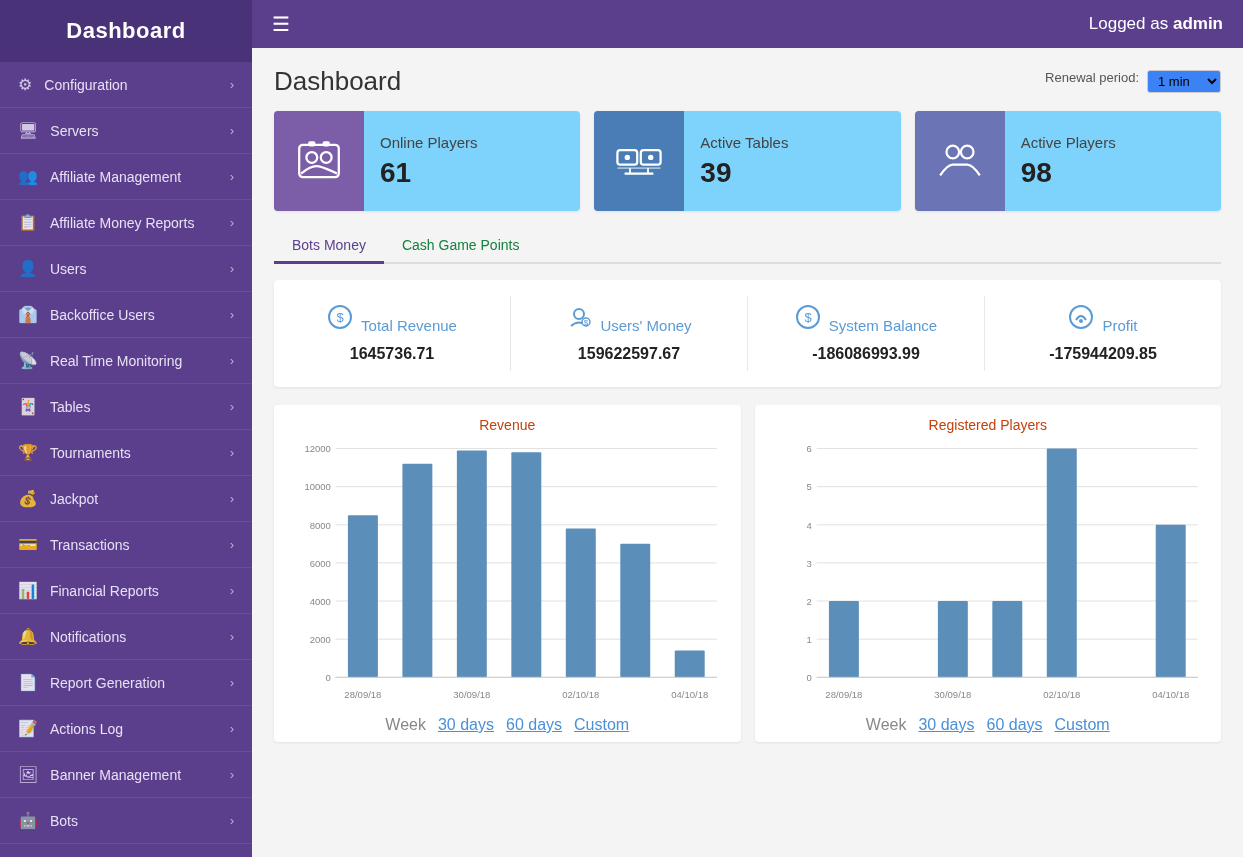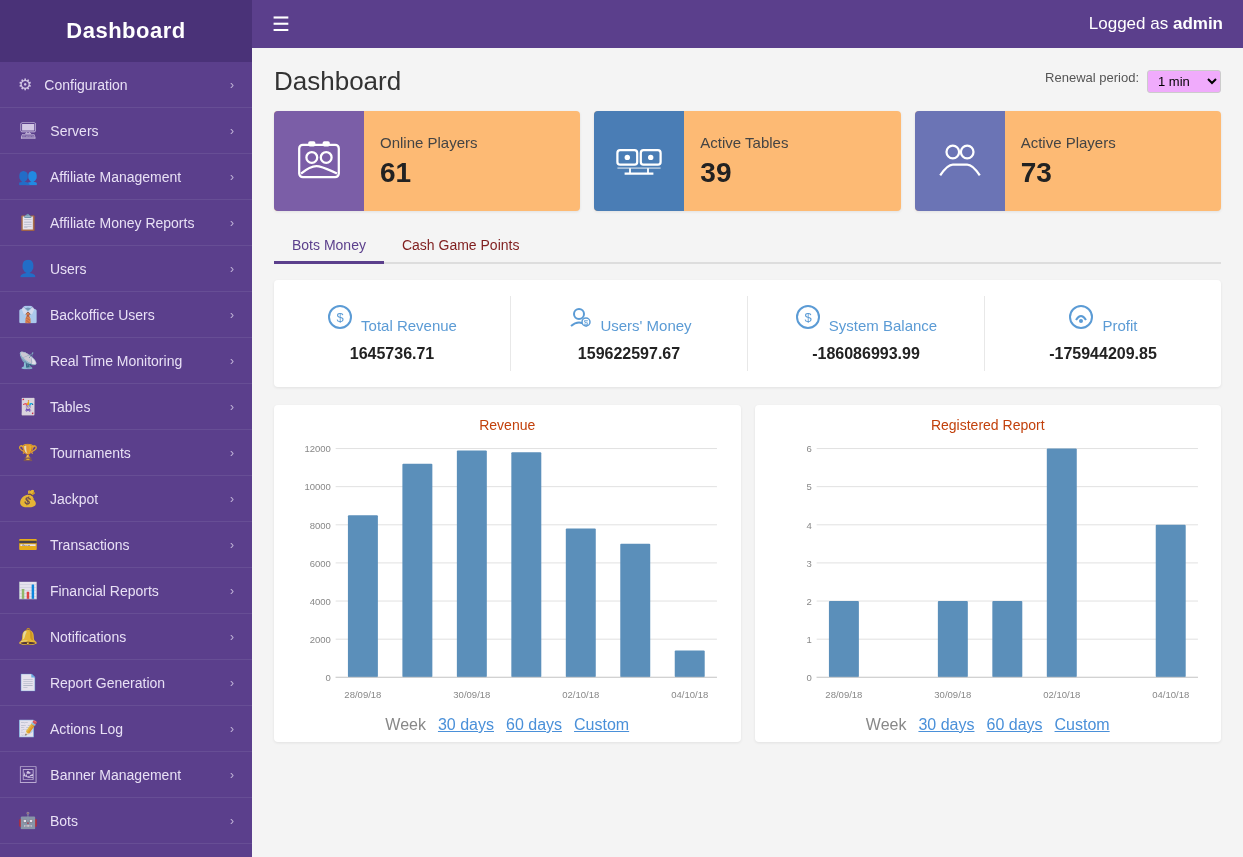--- a/index.html
+++ b/index.html
@@ -81,32 +81,32 @@
       align-items: flex-start;
       gap: 8px;
       font-size: 13px;
       color: #555;
     }
     #renewal-period select {
       border: 1px solid #ccc;
       border-radius: 3px;
       padding: 2px 6px;
       font-size: 13px;
-      background: #f0abfc;
+      background: #3b82f6;
       cursor: pointer;
     }
 
     
     #stat-cards {
       display: flex;
       gap: 14px;
       margin-bottom: 18px;
     }
     .stat-card {
-      background: #fdba74;
+      background: #7dd3fc;
       border-radius: 4px;
       display: flex;
       align-items: center;
       overflow: hidden;
       flex: 1;
       box-shadow: 0 1px 3px rgba(0,0,0,0.08);
     }
     .stat-card-icon {
       width: 90px;
       min-width: 90px;
@@ -132,21 +132,21 @@
     
     #tabs {
       display: flex;
       border-bottom: 2px solid #ddd;
       margin-bottom: 16px;
     }
     .tab {
       padding: 8px 18px;
       cursor: pointer;
       font-size: 14px;
-      color: #7f1d1d;
+      color: #15803d;
       border-bottom: 3px solid transparent;
       margin-bottom: -2px;
     }
     .tab.active { color: #5b3f8c; border-bottom-color: #5b3f8c; font-weight: 500; }
 
     
     #financial-metrics {
       display: flex;
       gap: 0;
       background: #fff;
@@ -380,21 +380,21 @@
         <div class="stat-card">
     <div class="stat-card-icon indigo">
       <svg viewBox="0 0 60 60" fill="none" xmlns="http://www.w3.org/2000/svg">
     <circle cx="22" cy="20" r="7" stroke="white" stroke-width="2.5" fill="none"></circle>
     <circle cx="38" cy="20" r="7" stroke="white" stroke-width="2.5" fill="none"></circle>
     <path d="M8 46 Q16 34 22 34 Q30 34 38 34 Q44 34 52 46" stroke="white" stroke-width="2.5" fill="none"></path>
   </svg>
     </div>
     <div class="stat-card-body">
       <span class="stat-card-label">Active Players</span>
-      <span class="stat-card-value">73</span>
+      <span class="stat-card-value">98</span>
     </div>
   </div>
       </div>
 
     <div id="tabs">
 
     <div class="tab active">Bots Money</div>
         <div class="tab">Cash Game Points</div>
       </div>
 
@@ -477,21 +477,21 @@
             <text x="421.42857142857144" y="272" text-anchor="middle" font-size="10" fill="#888">04/10/18</text>
           </svg>
         <div class="chart-filters">
           <span class="chart-filter">Week</span>
           <span class="chart-filter link">30 days</span>
           <span class="chart-filter link">60 days</span>
           <span class="chart-filter link">Custom</span>
         </div>
       </div>
       <div class="chart-container">
-        <div class="chart-title">Registered Report</div>
+        <div class="chart-title">Registered Players</div>
         <svg class="chart-svg" id="registered-svg" viewBox="0 0 460 280">
             <line x1="50" y1="250" x2="450" y2="250" stroke="#e0e0e0" stroke-width="1"></line>
             <text x="45" y="254" text-anchor="end" font-size="10" fill="#888">0</text>
             <line x1="50" y1="210" x2="450" y2="210" stroke="#e0e0e0" stroke-width="1"></line>
             <text x="45" y="214" text-anchor="end" font-size="10" fill="#888">1</text>
             <line x1="50" y1="170" x2="450" y2="170" stroke="#e0e0e0" stroke-width="1"></line>
             <text x="45" y="174" text-anchor="end" font-size="10" fill="#888">2</text>
             <line x1="50" y1="130" x2="450" y2="130" stroke="#e0e0e0" stroke-width="1"></line>
             <text x="45" y="134" text-anchor="end" font-size="10" fill="#888">3</text>
             <line x1="50" y1="90" x2="450" y2="90" stroke="#e0e0e0" stroke-width="1"></line>

